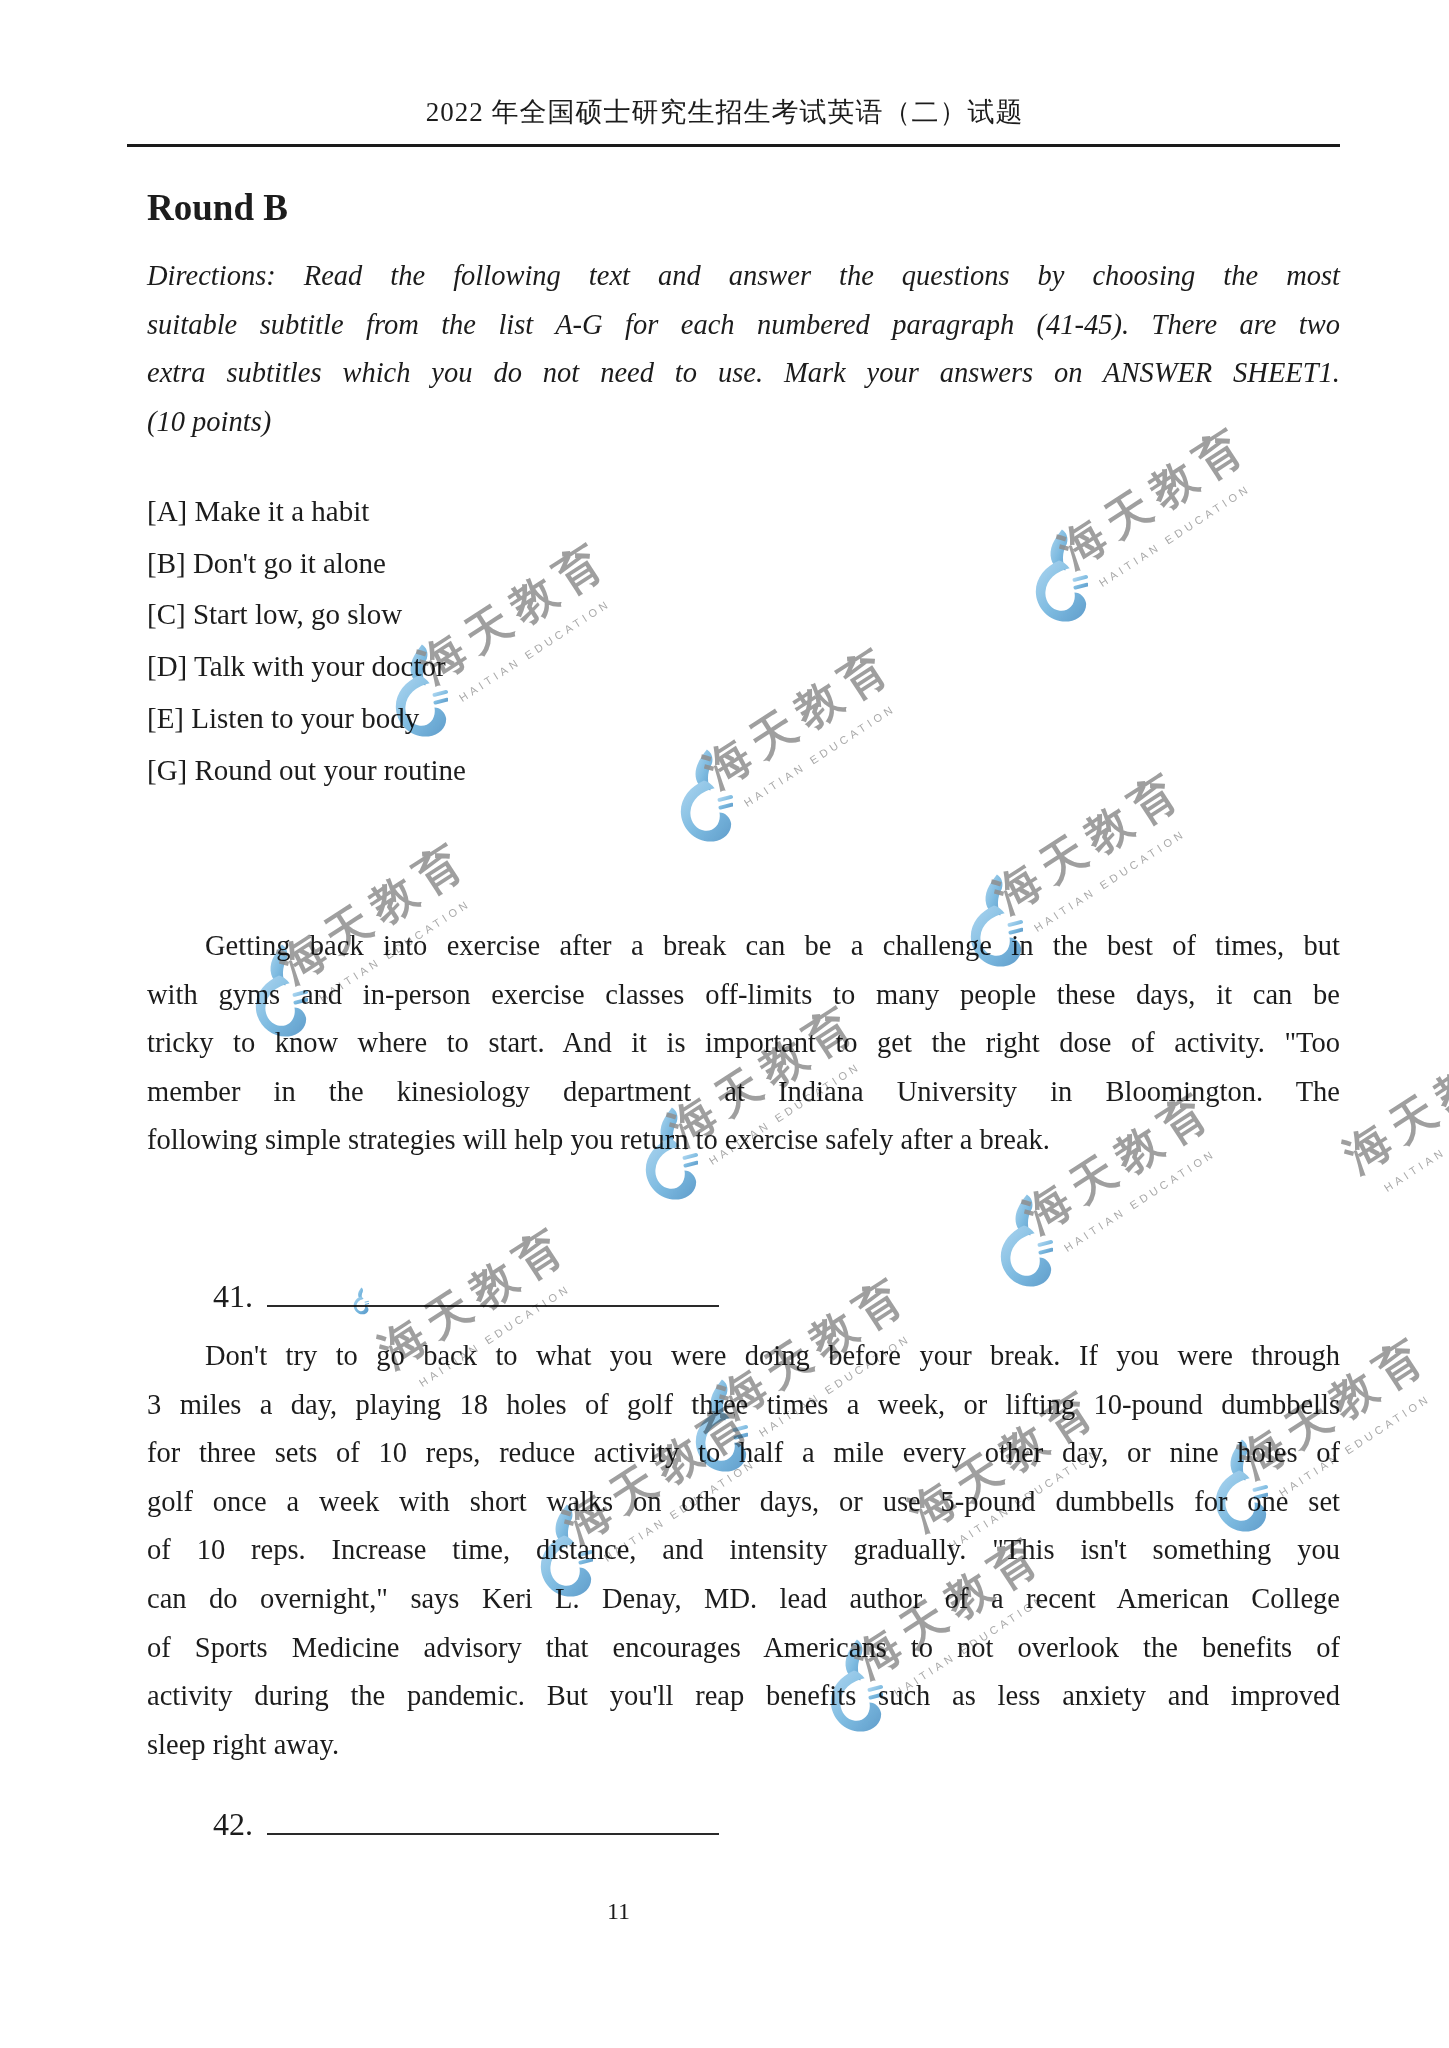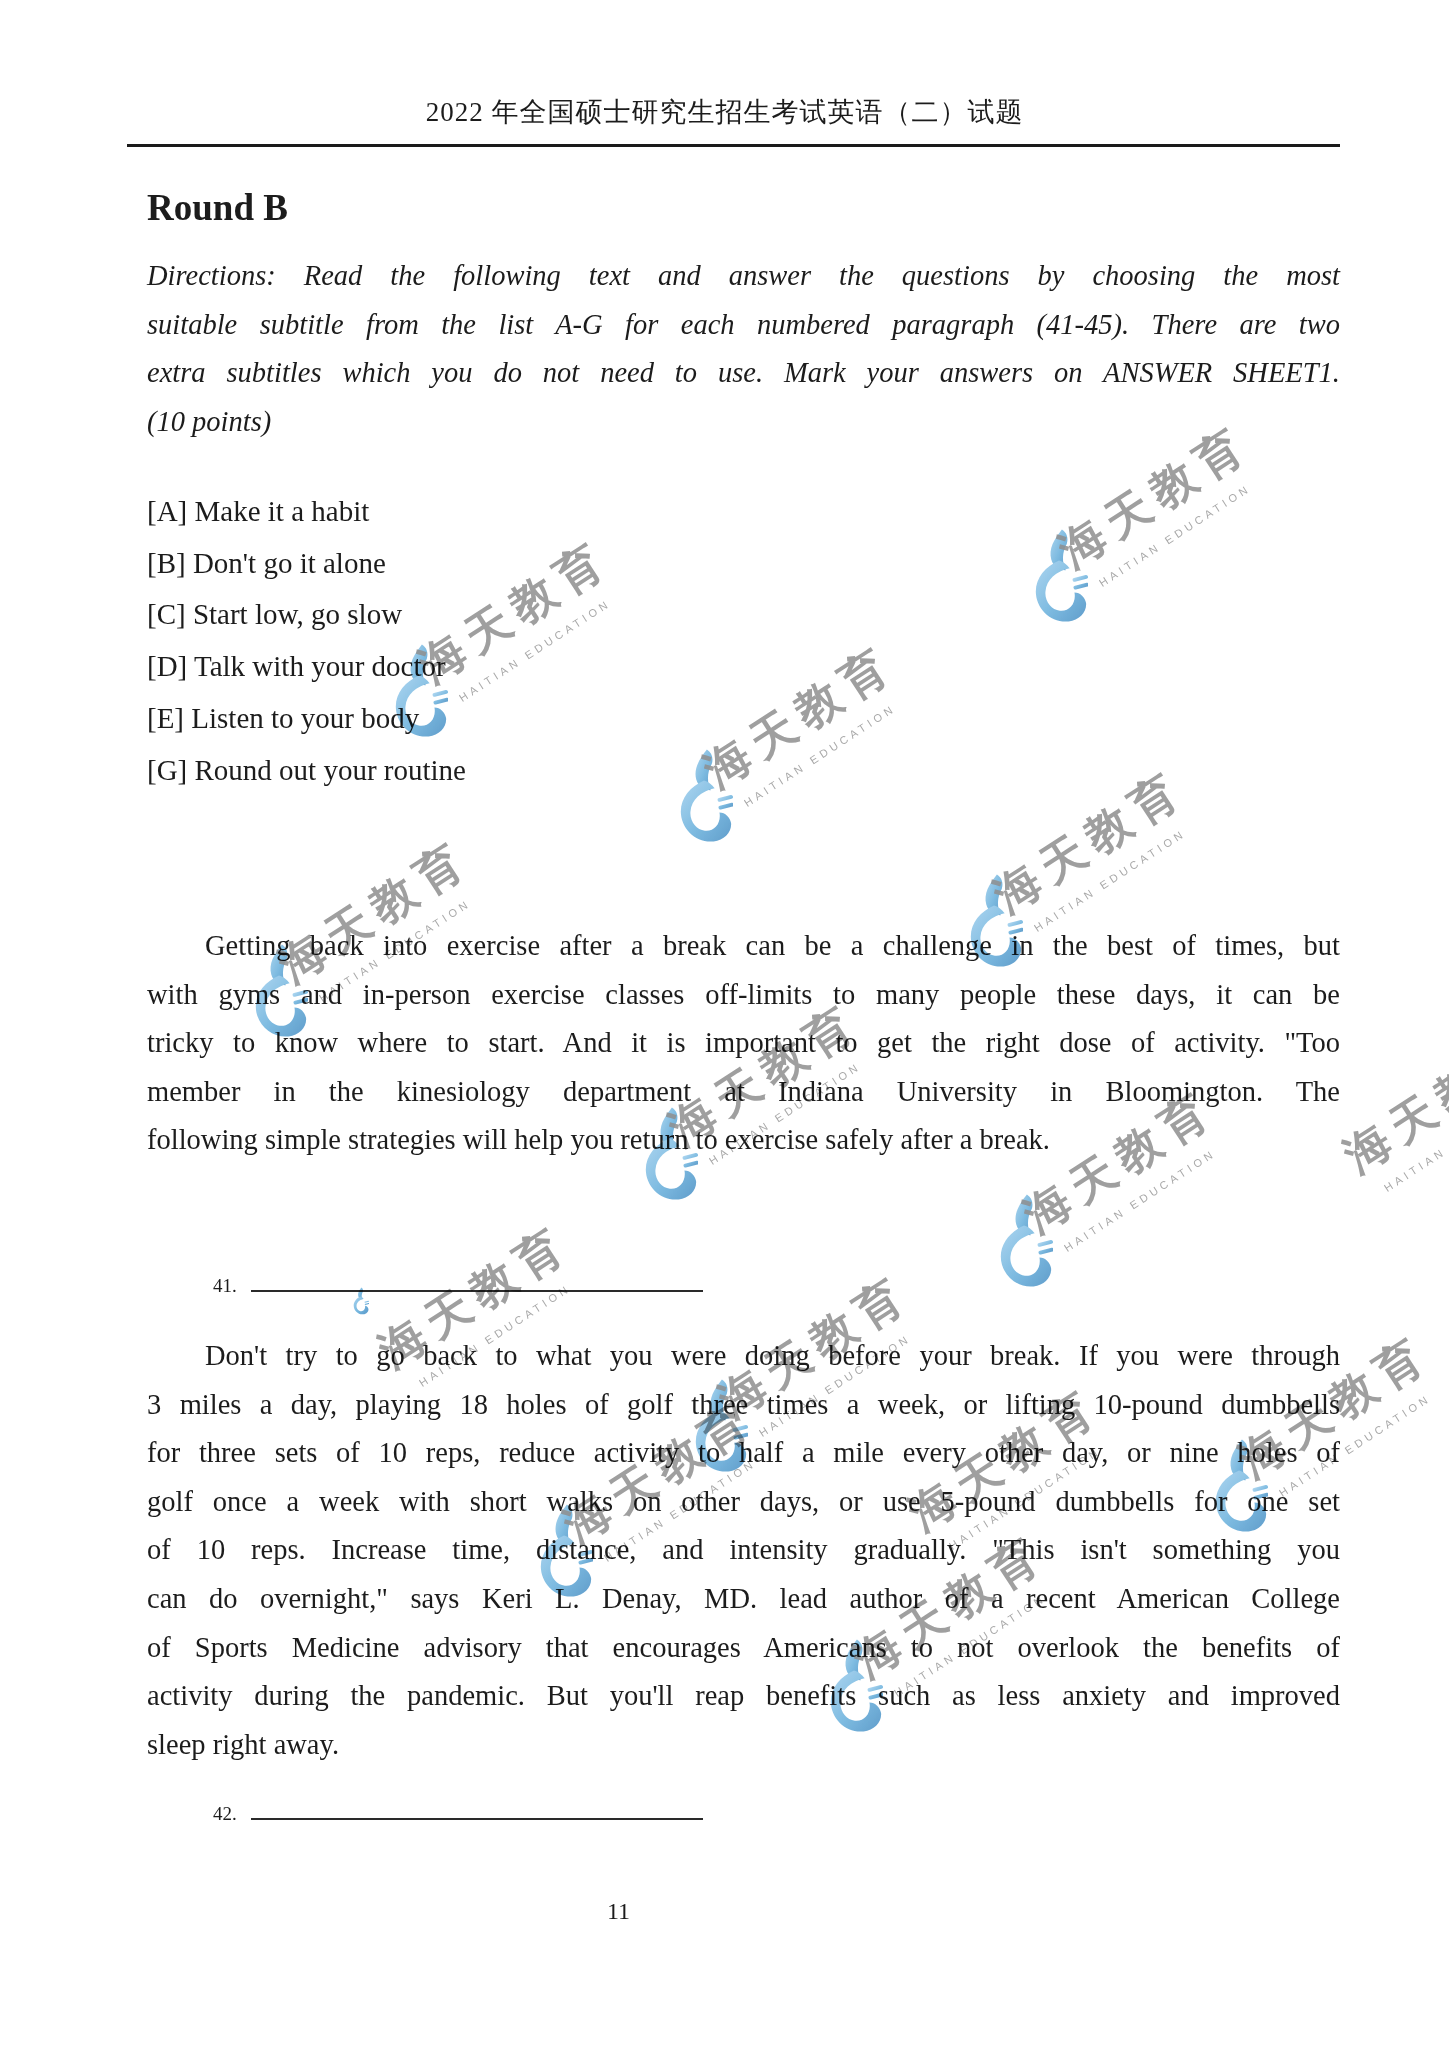--- a/index.html
+++ b/index.html
@@ -41,21 +41,21 @@
     text-align:center;font-weight:bold;font-size:29px;z-index:1;
   }
   #para1{left:147px;top:922px;width:1193px;z-index:1;}
   #para2{left:147px;top:1332px;width:1193px;z-index:1;}
   .body-par{font-size:28.5px;line-height:48.6px;}
   .jpara .jline{text-align:justify;text-align-last:justify;}
   .jpara .jline.last{text-align-last:left;}
   .indent-first .jline:first-child{text-indent:58px;}
   .plain .jline{text-align:left;}
   .qline{
-    font-size:19px;line-height:48px;z-index:1;
+    font-size:32px;line-height:48px;z-index:1;margin-top:10px;
   }
   #q41{left:213px;top:1262px;}
   #q42{left:213px;top:1790px;text-align:right;}
   .answer-blank{
     display:inline-block;width:452px;height:1px;
     border-bottom:2.5px solid #2a2a2a;
     margin-left:14px;vertical-align:baseline;
   }
   #page-number{
     left:0;top:1898px;width:1237px;text-align:center;

